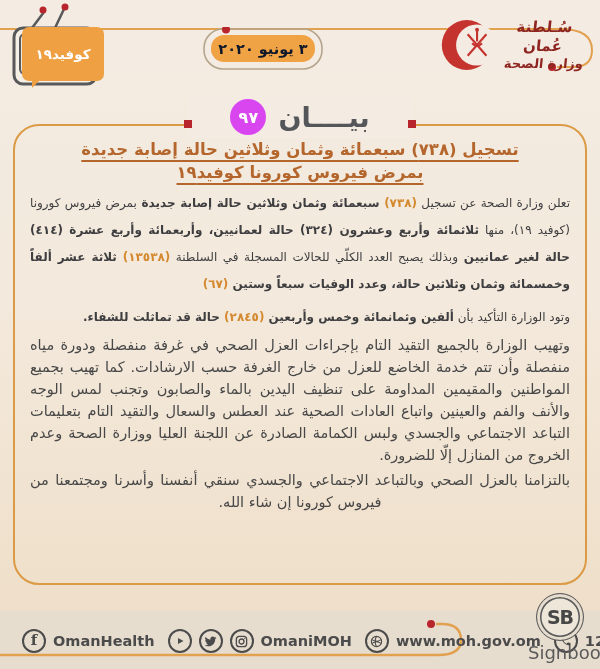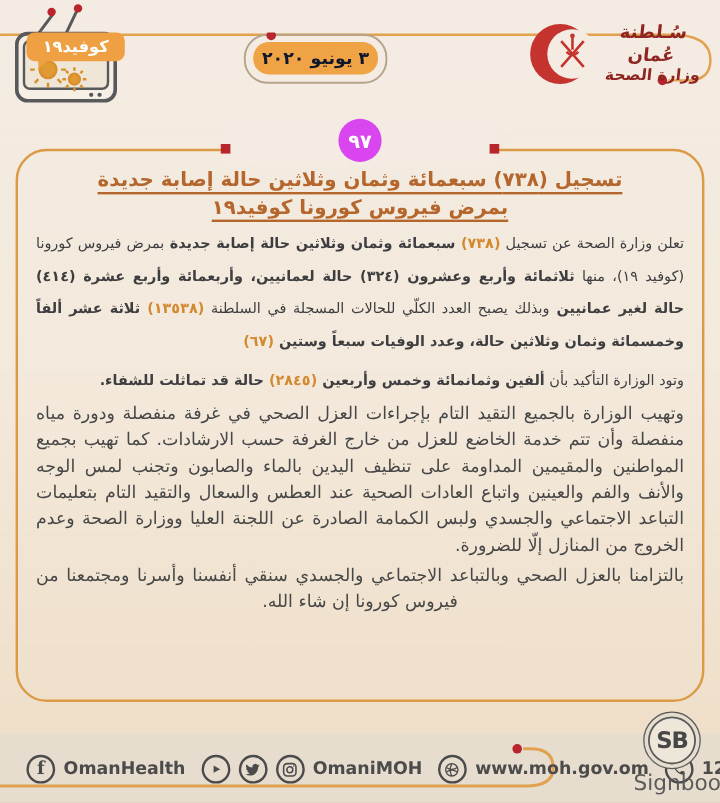--- a/index.html
+++ b/index.html
@@ -6,21 +6,21 @@
   .poster{
     position:relative;width:600px;height:669px;overflow:hidden;
     background:linear-gradient(180deg,#f4ece3 0%,#f3e9dc 45%,#efdfc9 92%,#eddcc5 100%);
     font-family:"DejaVu Sans",sans-serif;
   }
   svg{display:block}
   
   .top-deco{position:absolute;left:0;top:0;width:600px;height:90px;pointer-events:none}
   .tv{position:absolute;left:8px;top:2px;width:100px;height:86px}
   .covid-bubble{
-    position:absolute;left:22px;top:27px;min-width:64px;height:24px;padding:0 9px;
+    position:absolute;left:22px;top:27px;min-width:64px;height:24px;padding:15px 9px;
     background:#efa043;border-radius:7px;color:#fff;font-weight:bold;font-size:13.5px;
     display:flex;align-items:center;justify-content:center;direction:rtl;z-index:3;
   }
   .covid-bubble:after{content:"";position:absolute;left:10px;bottom:-7px;border:5px solid transparent;border-top-color:#efa043;border-left-color:#efa043;}
   .bell-group{position:absolute;left:92px;top:22px;width:52px;text-align:center}
   .bell-label{color:#c32b2e;font-weight:bold;font-size:12.5px;margin-top:-2px;direction:rtl}
   .date-group{position:absolute;left:202px;top:27px;width:126px;height:46px}
   .date-badge{
     position:absolute;left:9px;top:8px;width:104px;height:27px;background:#efa344;border-radius:13px;
     color:#0f172a;font-weight:bold;font-size:14.5px;display:flex;align-items:center;justify-content:center;direction:rtl;
@@ -126,20 +126,21 @@
     </svg>
     <div class="moh-callig">
       <div class="l1">سُـلطنة عُمان</div>
       <div class="l2">وزارة الصحة</div>
     </div>
   </div>
 
   <div class="title-wrap">
     <div class="title-sq r"></div>
     <div class="title-sq l"></div>
+    <span class="title-text">بيــــان</span>
     <span class="num-circle">٩٧</span>
   </div>
 
   <div class="card">
     <div class="headline">
       <div><span>تسجيل (٧٣٨) سبعمائة وثمان وثلاثين حالة إصابة جديدة</span></div>
       <div><span>بمرض فيروس كورونا كوفيد١٩</span></div>
     </div>
     <p class="p p12"><span class="seg-n">تعلن وزارة الصحة عن تسجيل </span><span class="seg-o">(٧٣٨)</span><span class="seg-b"> سبعمائة وثمان وثلاثين حالة إصابة جديدة </span><span class="seg-n">بمرض فيروس كورونا (كوفيد ١٩)، منها </span><span class="seg-b">ثلاثمائة وأربع وعشرون (٣٢٤) حالة لعمانيين، وأربعمائة وأربع عشرة (٤١٤) حالة لغير عمانيين </span><span class="seg-n">وبذلك يصبح العدد الكلّي للحالات المسجلة في السلطنة </span><span class="seg-o">(١٣٥٣٨)</span><span class="seg-b"> ثلاثة عشر ألفاً وخمسمائة وثمان وثلاثين حالة، وعدد الوفيات سبعاً وستين </span><span class="seg-o">(٦٧)</span></p>
     <p class="p p12"><span class="seg-n">وتود الوزارة التأكيد بأن </span><span class="seg-b">ألفين وثمانمائة وخمس وأربعين </span><span class="seg-o">(٢٨٤٥)</span><span class="seg-b"> حالة قد تماثلت للشفاء.</span></p>

